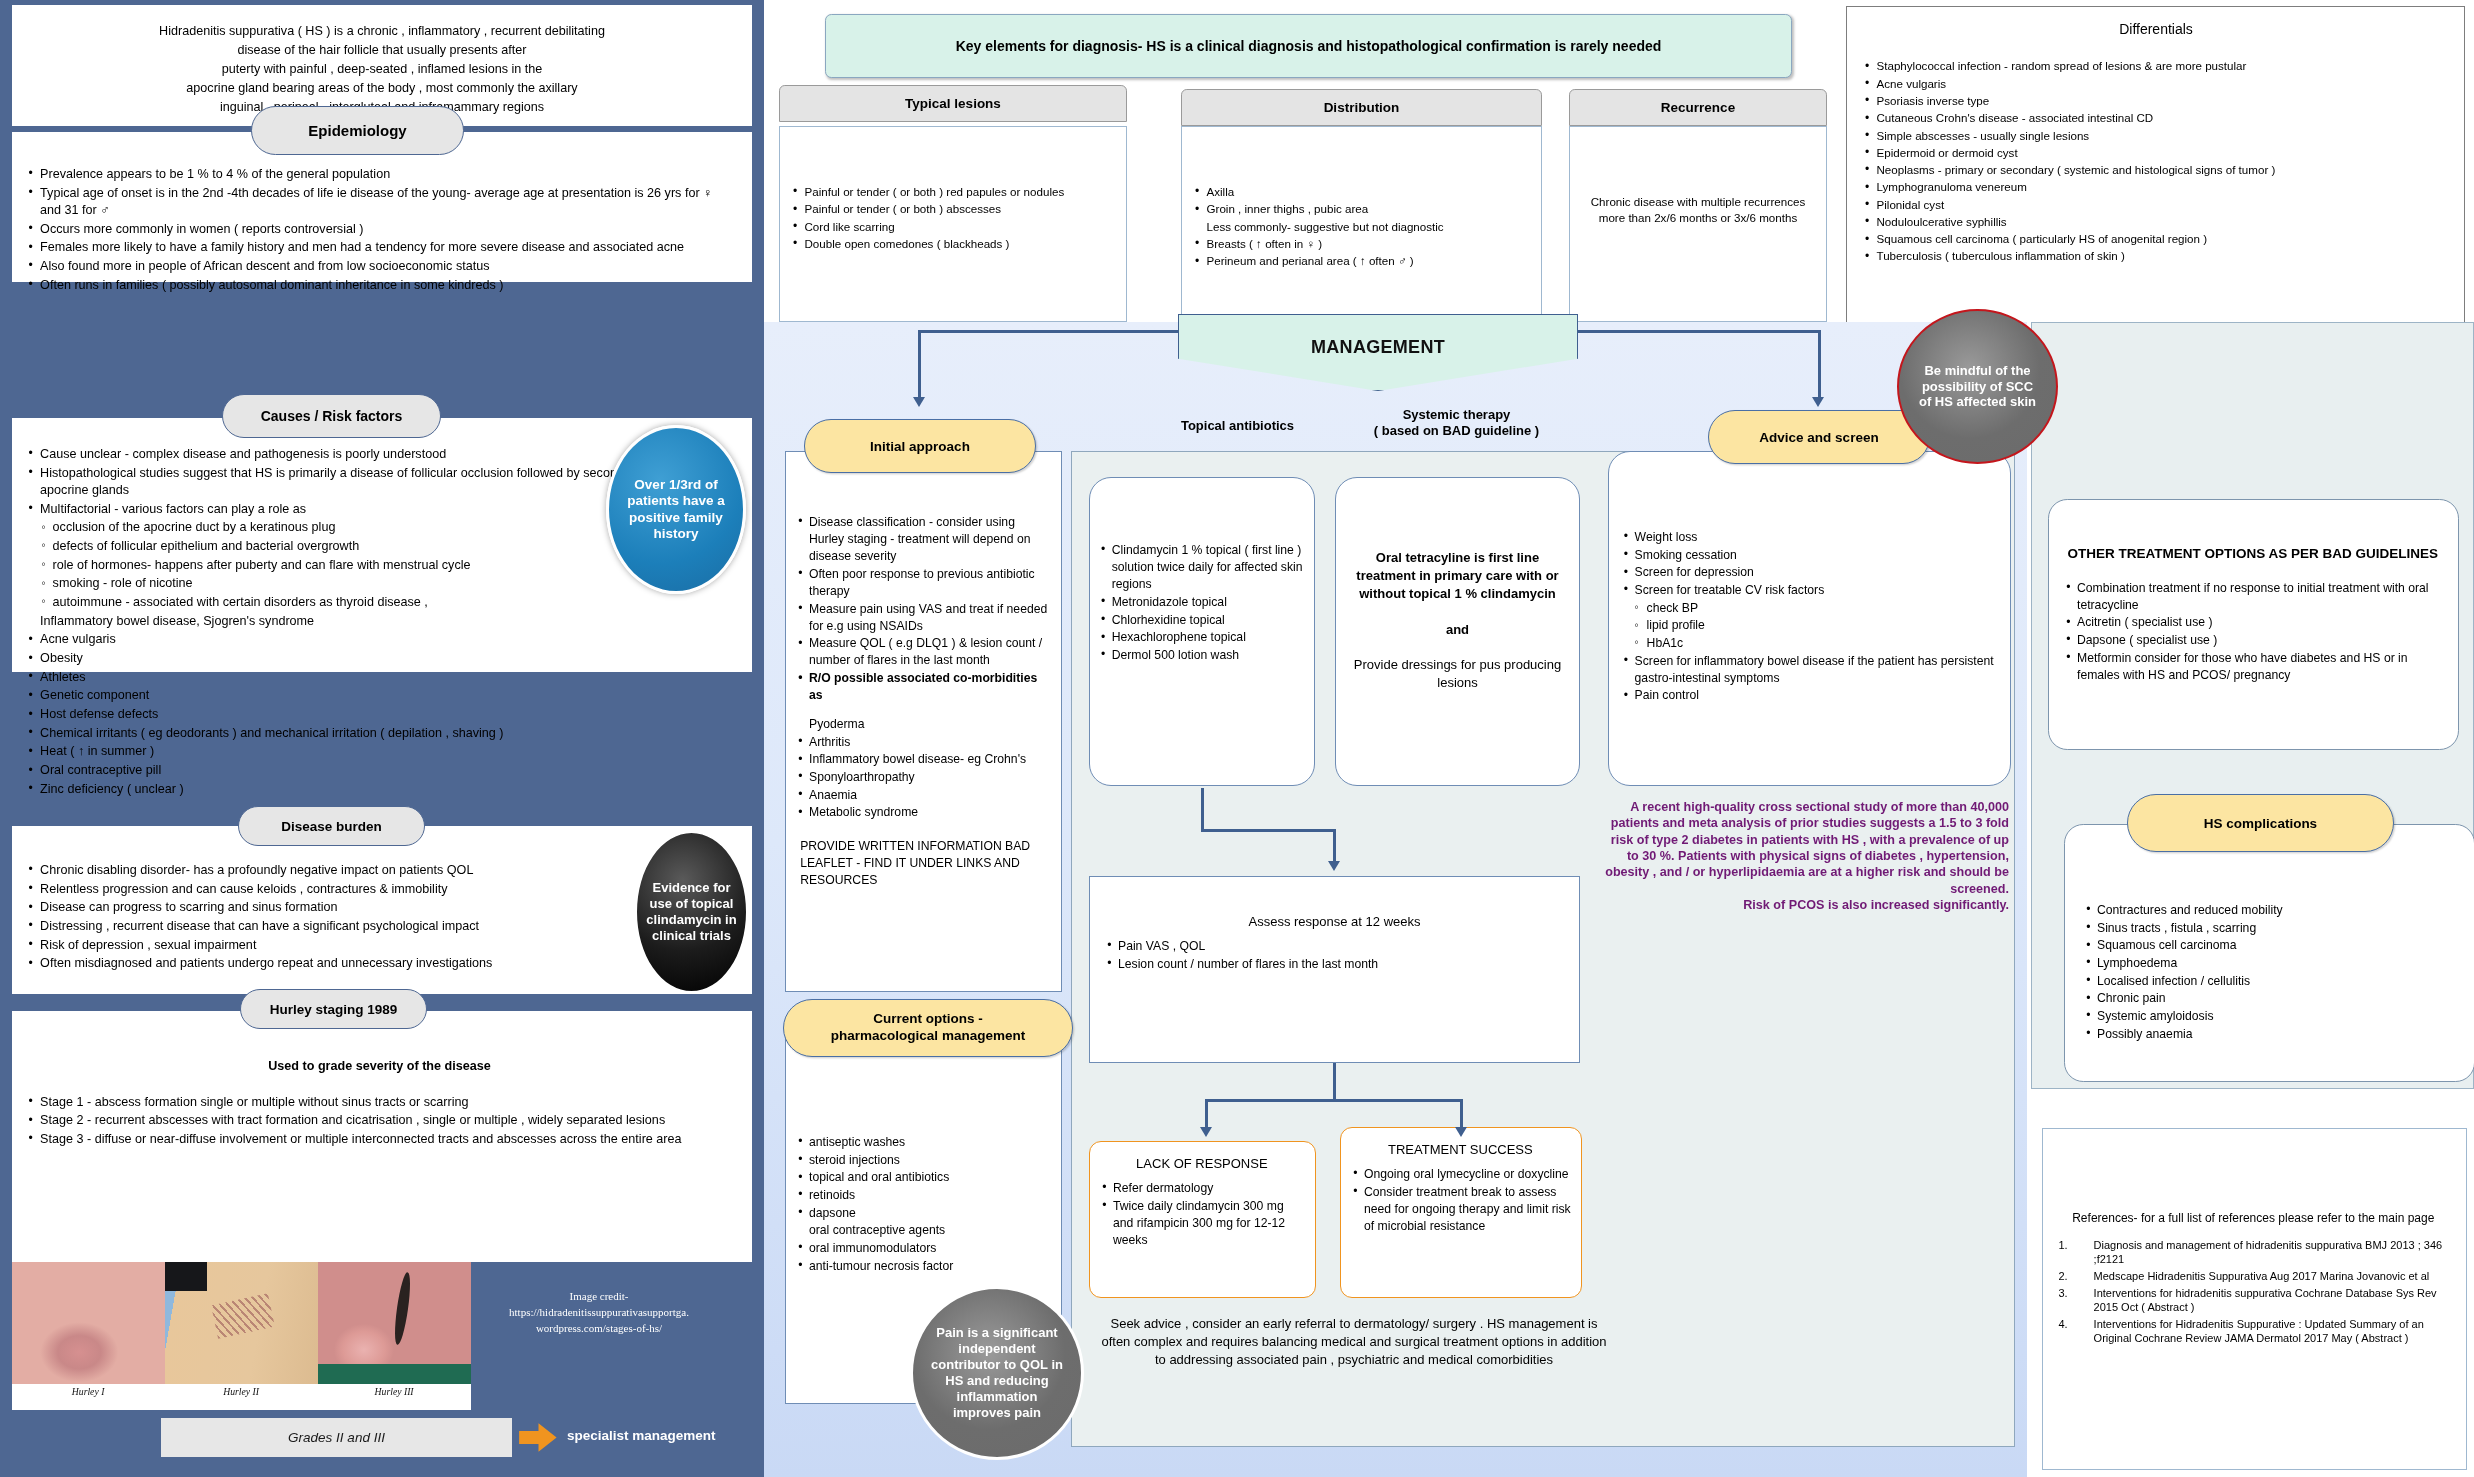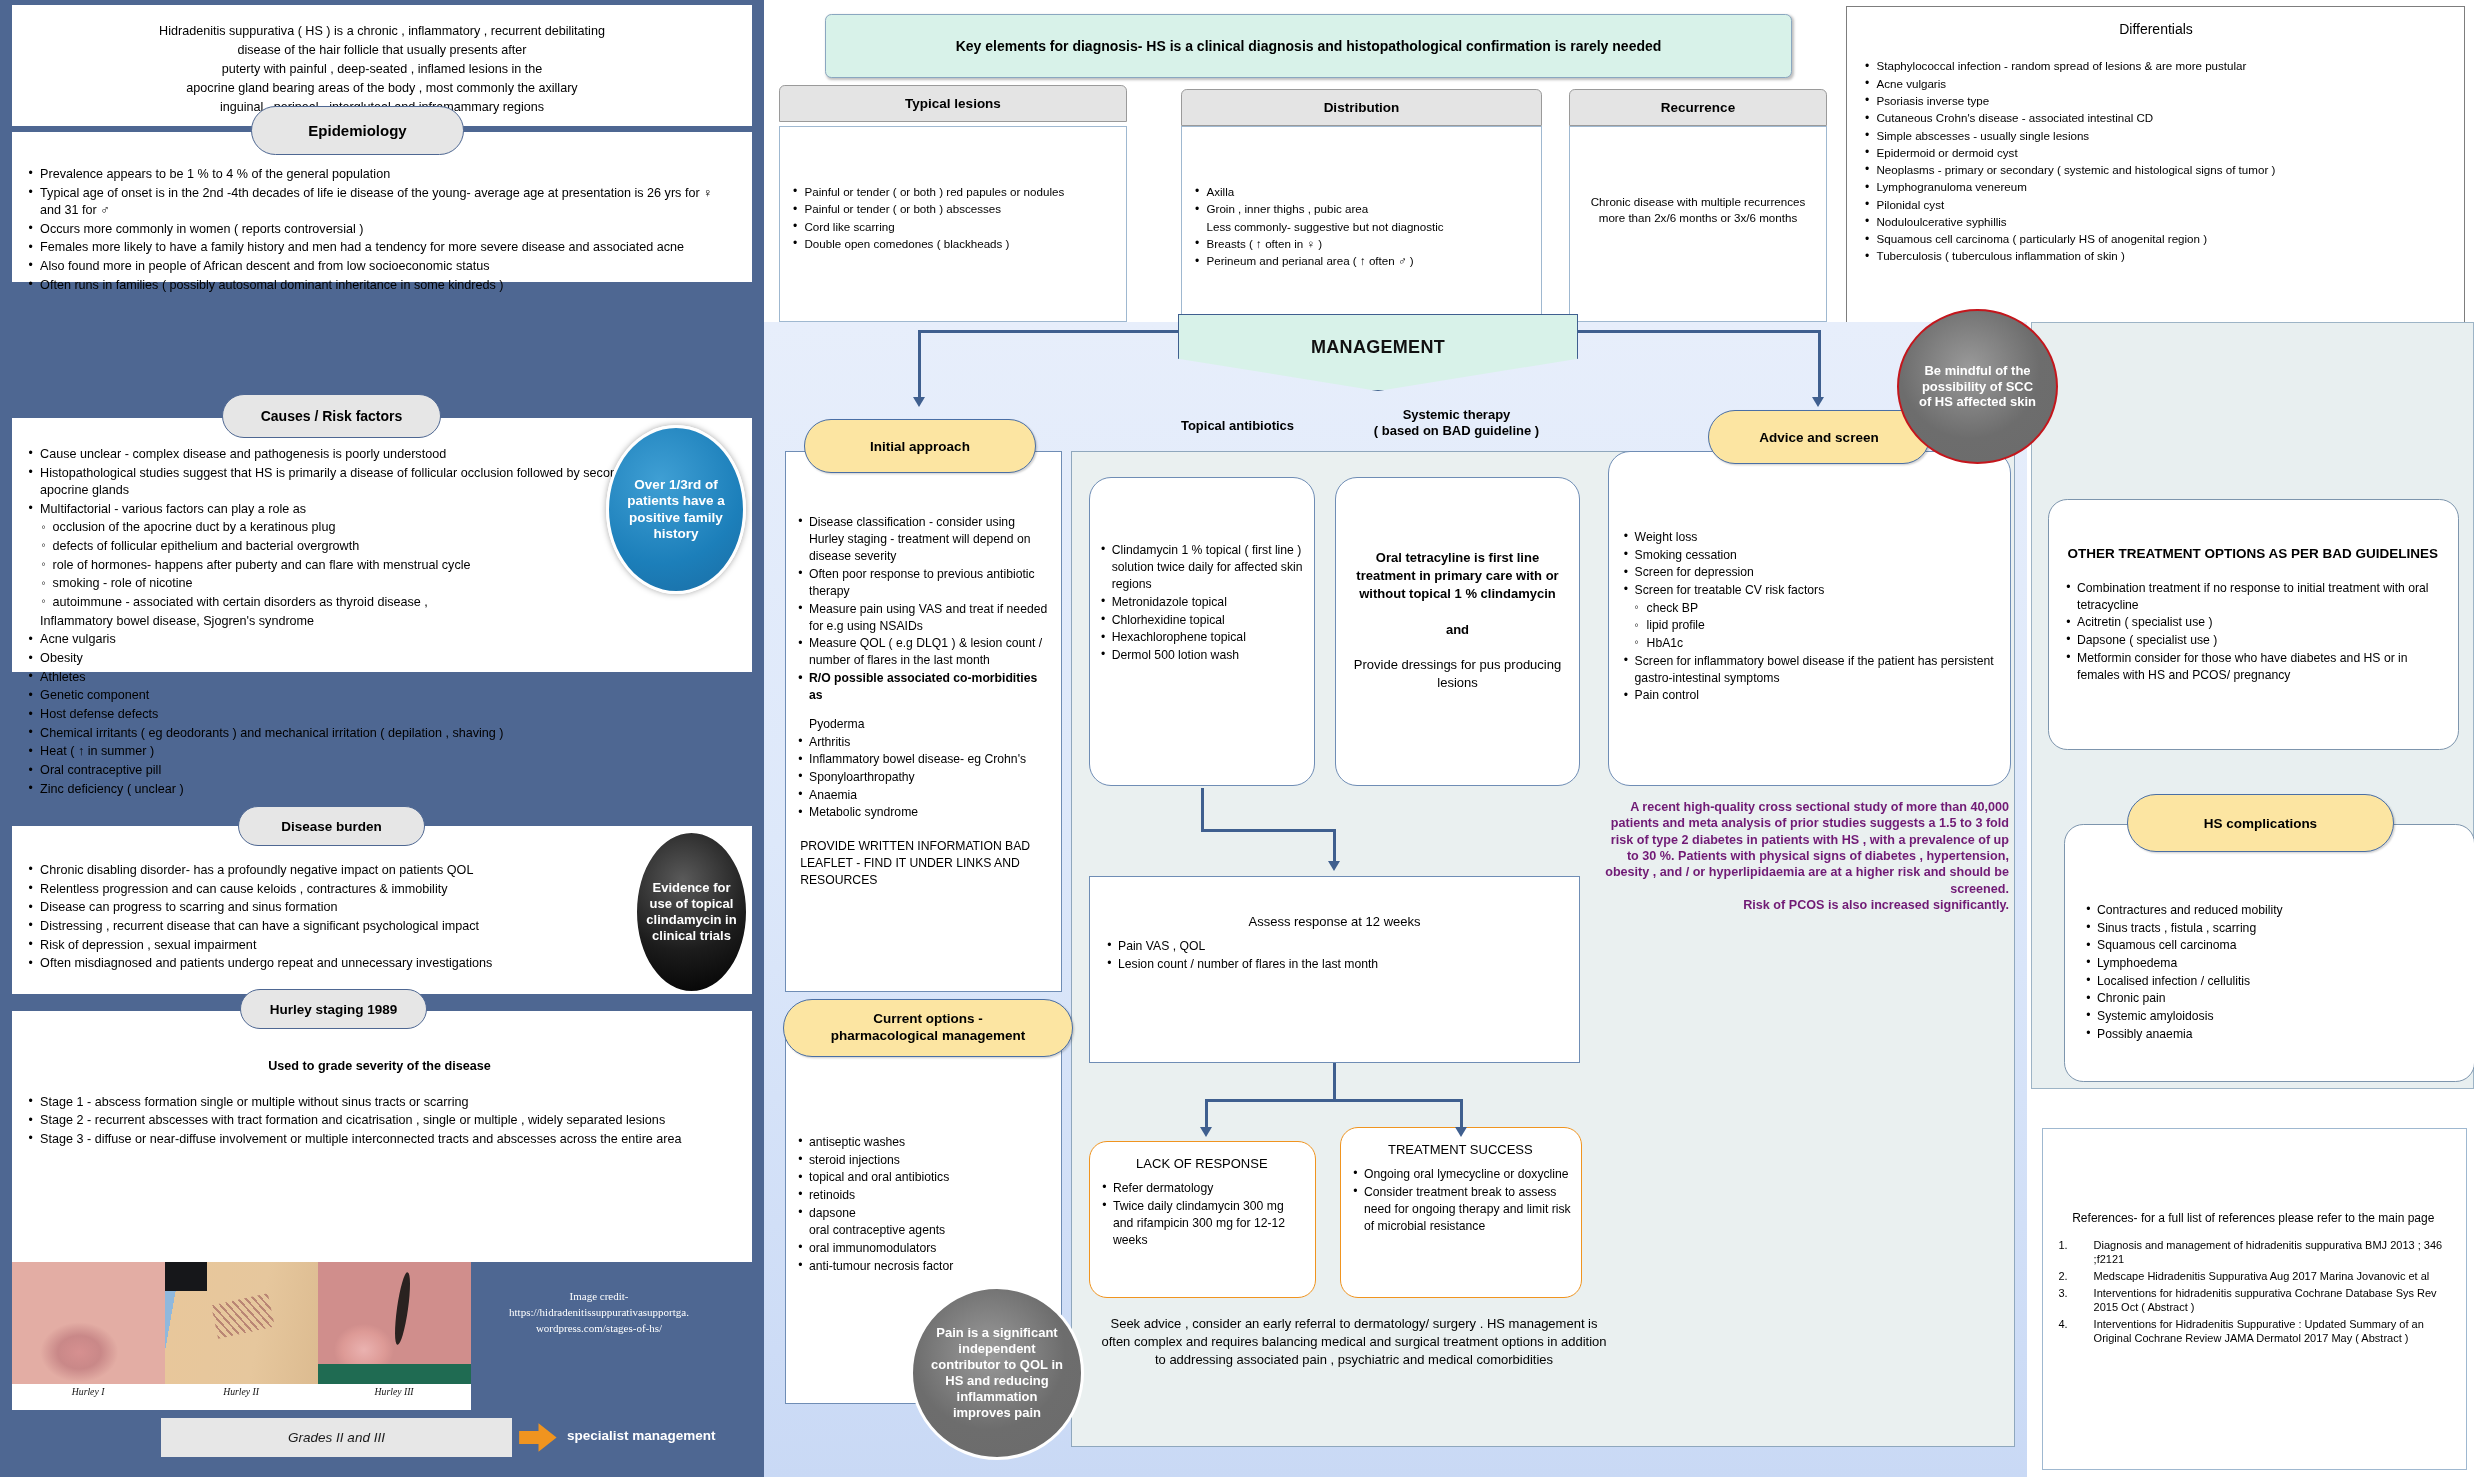--- a/index.html
+++ b/index.html
@@ -137,21 +137,21 @@
   }
   .white-card {
     position: absolute; background: #ffffff; border: 0.6px solid #6f8db5;
   }
   .round-card {
     position: absolute; background: #ffffff; border: 0.6px solid #6f8db5;
     border-radius: 22px;
   }
   .orange-card {
     position: absolute; background: #ffffff; border: 1.9px solid #f0941f;
-    border-radius: 18px;
+    border-radius: 12px;
   }
   .therapy-wrap {
     position: absolute; background: #eaf0f0; border: 0.6px solid #8fa7bd;
   }
   .lbl {
     position: absolute; font-weight: bold; font-size: 13px; color: #000;
     text-align: center; line-height: 1.25;
   }
   .cbody { font-size: 12.2px; line-height: 1.4; color: #000; }
   .cbody ul { list-style: none; }

